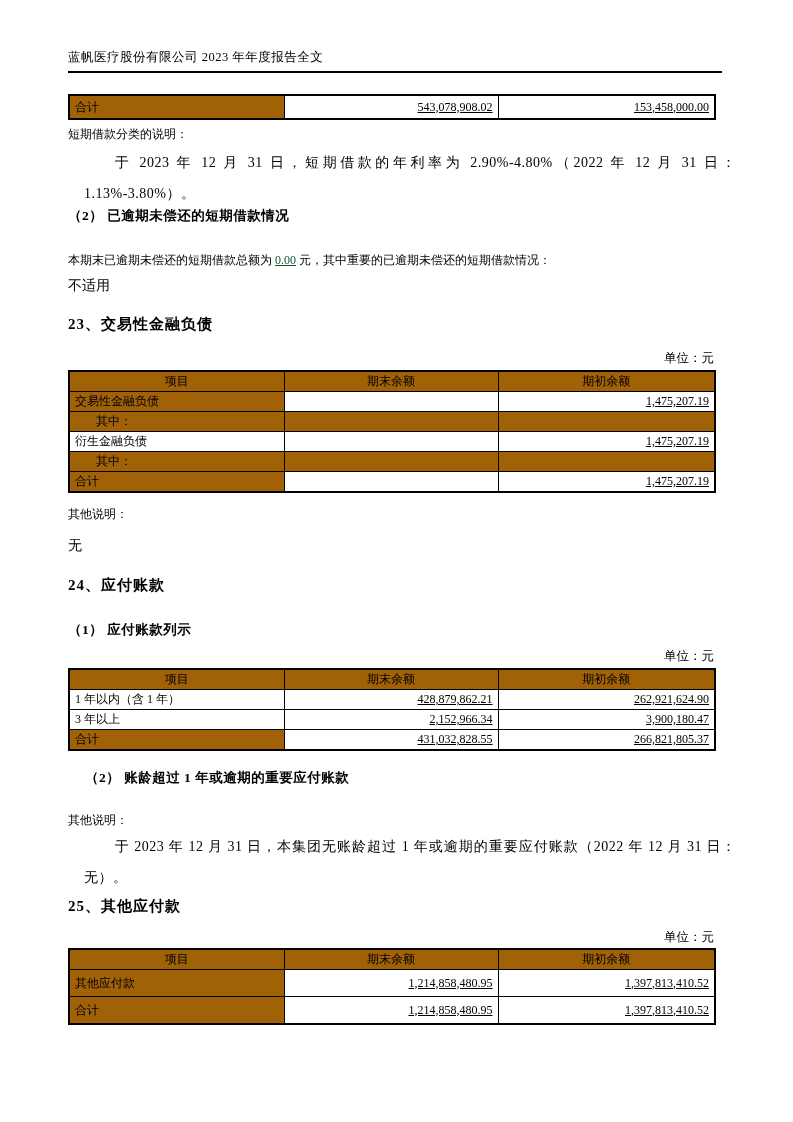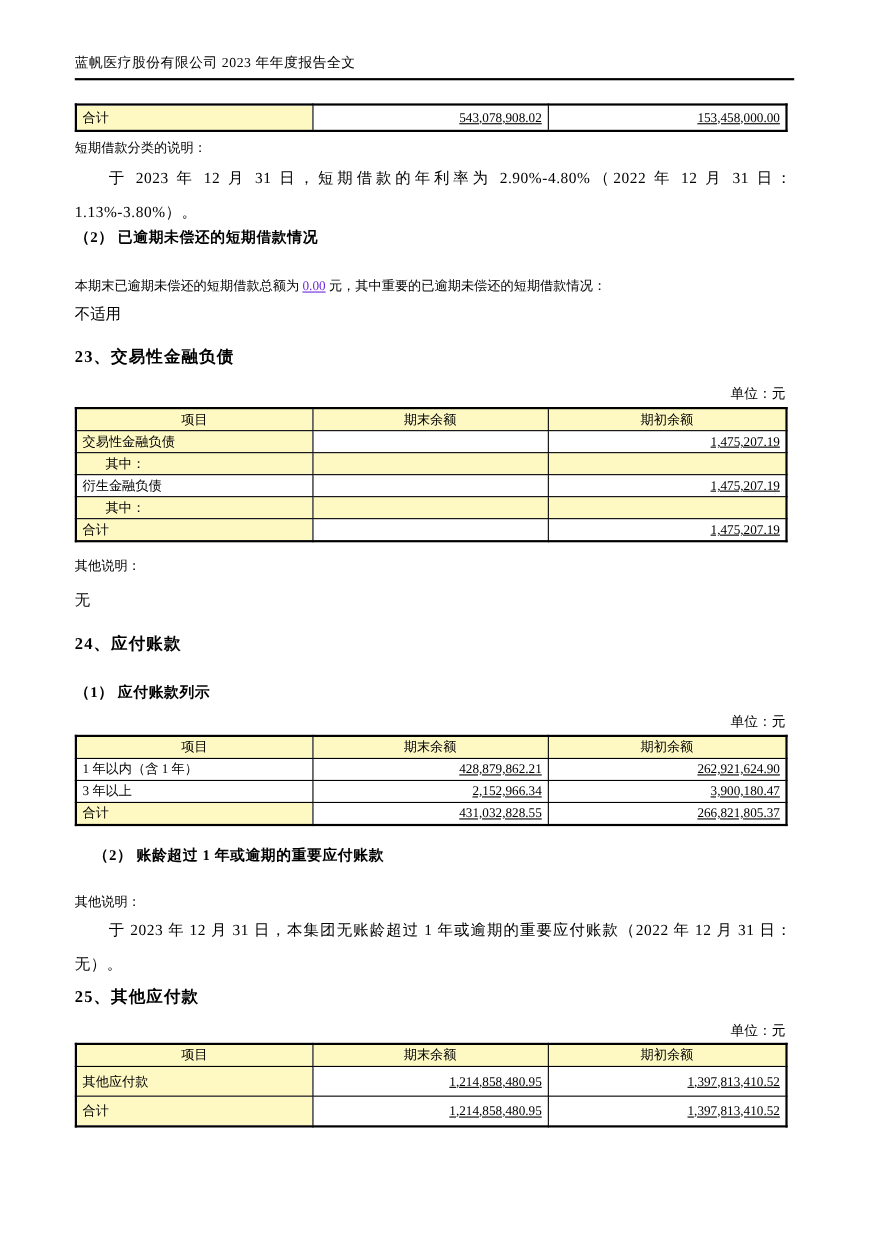--- a/index.html
+++ b/index.html
@@ -26,42 +26,42 @@
   table.fin{
     border-collapse:collapse;table-layout:fixed;width:646px;
     border:2px solid #000;
   }
   table.fin td,table.fin th{
     border:1px solid #000;
     font-size:12px;font-weight:normal;
     padding:1px 5px;
     overflow:hidden;white-space:nowrap;
   }
-  .shade{background:#fef9c3;}
+  .shade{background:#a16207;}
   .th-cell{text-align:center;}
   .item-cell{text-align:left;}
   .num-cell{text-align:right;text-decoration:underline;}
   .indent{padding-left:26px !important;}
 
   table.t-carry td{height:20px;}
   table.t-std td,table.t-std th{height:17px;}
   table.t-wide th{height:17px;}
   table.t-wide td.data{height:24px;}
 
   
   .note{font-size:12px;}
   .plain{font-size:14px;}
   .para{
     width:652px;font-size:14px;line-height:31px;
-    text-align:justify;text-indent:2.2em;letter-spacing:0.5px;
+    text-align:justify;text-indent:2.2em;letter-spacing:0.5px;margin-left:16px;
   }
   .h2{font-weight:bold;font-size:15px;letter-spacing:1px;}
   .h3{font-weight:bold;font-size:13.5px;letter-spacing:0.5px;}
   .unit{left:68px;width:646px;text-align:right;font-size:12.5px;}
-  .blue-val{color:#6d28d9;text-decoration:underline;}
+  .blue-val{color:#14532d;text-decoration:underline;}
 </style>
 </head>
 <body>
 
 <div class="page">
 
   <div class="abs doc-title">蓝帆医疗股份有限公司 2023 年年度报告全文</div>
   <div class="abs header-rule"></div>
 
   <table class="fin t-carry abs" style="left:68px;top:94px;">

